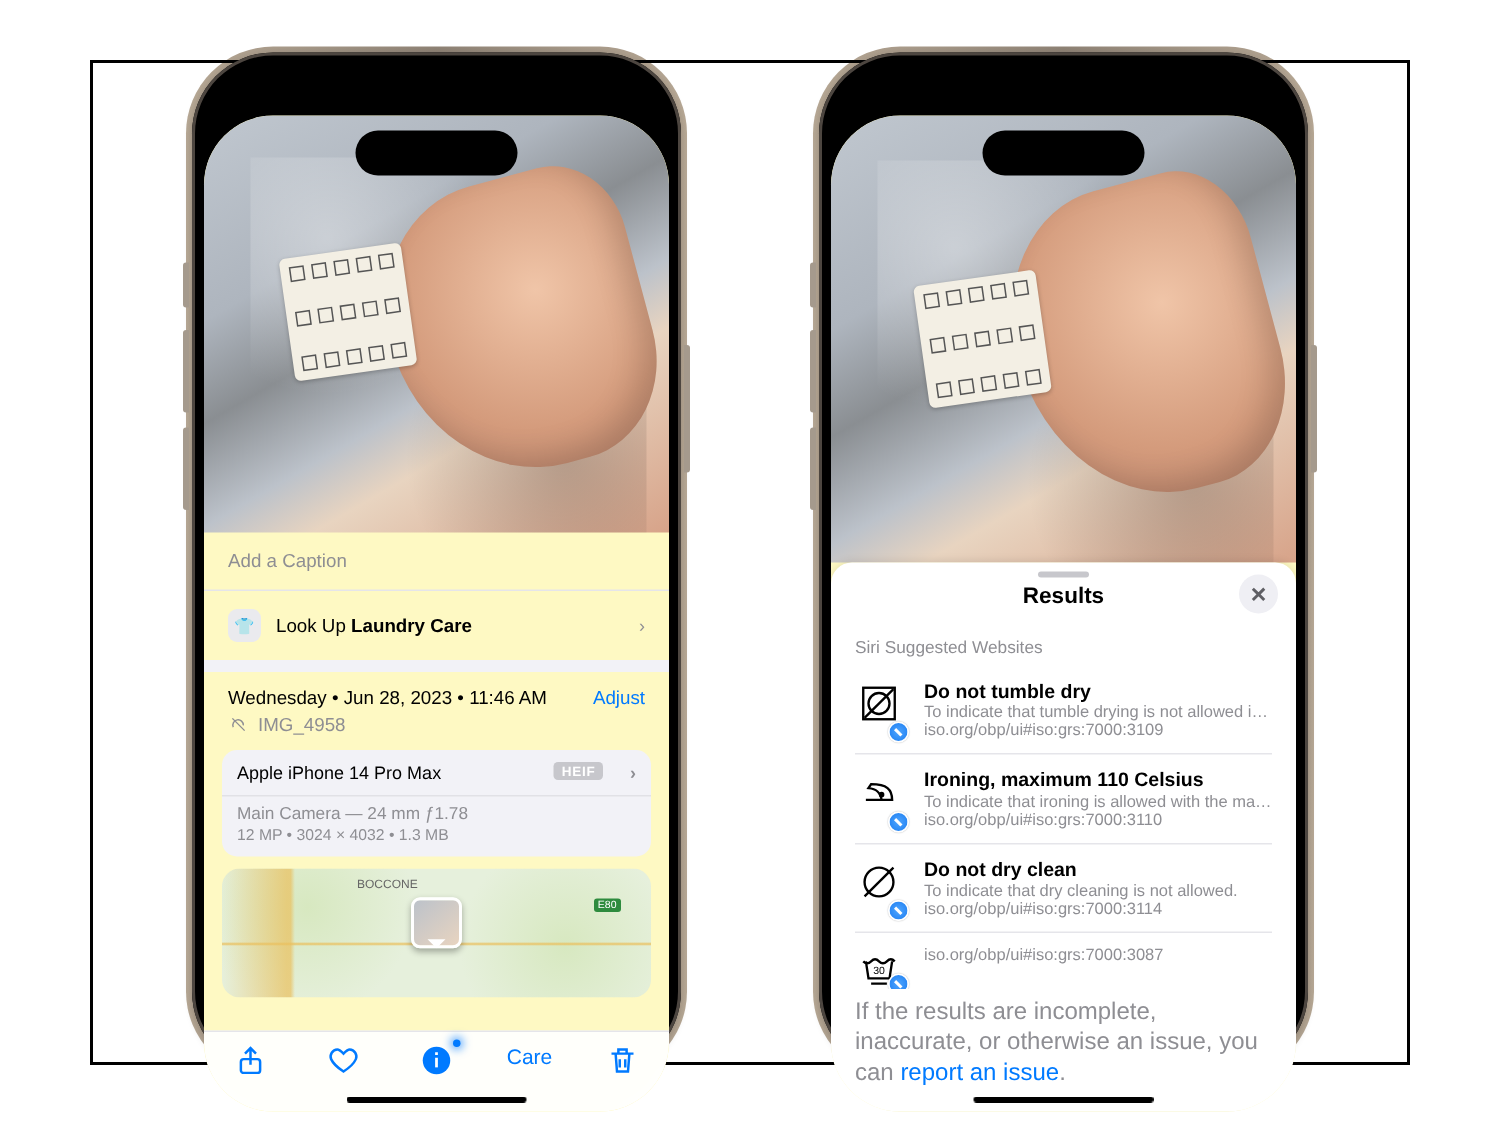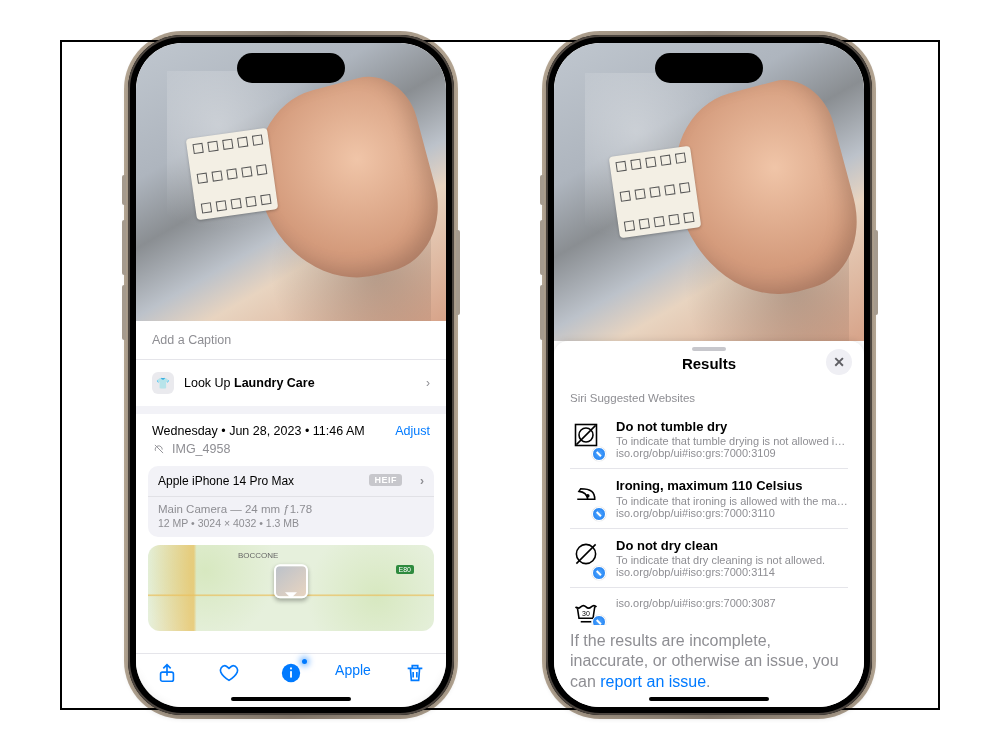--- a/index.html
+++ b/index.html
@@ -51,24 +51,25 @@
   
   .side-btn { position:absolute; background: var(--metal); }
   .vol1 { left:-6px; top:140px; width:4px; height:30px; border-radius:2px 0 0 2px; }
   .vol2 { left:-6px; top:185px; width:4px; height:55px; border-radius:2px 0 0 2px; }
   .vol3 { left:-6px; top:250px; width:4px; height:55px; border-radius:2px 0 0 2px; }
   .pwr  { right:-6px; top:195px; width:4px; height:85px; border-radius:0 2px 2px 0; }
 
   .screen {
     width: 100%;
     height: 100%;
-    background: #ffffff;
+    background: #fef9c3;
     border-radius: 46px;
     position: relative;
     overflow: hidden;
+    margin-top: 34px;
   }
   .dyn-island {
     position: absolute;
     top: 10px;
     left: 50%;
     transform: translateX(-50%);
     width: 108px;
     height: 30px;
     background: #000;
     border-radius: 20px;
@@ -320,21 +321,21 @@
               <path d="M12 20s-7-4.5-9-9c-1.3-3 1-7 4.5-7C9 4 12 7 12 7s3-3 4.5-3C20 4 22.3 8 21 11c-2 4.5-9 9-9 9z"></path>
             </svg>
         </div>
         <div class="tbtn info-glow">
           <svg viewBox="0 0 24 24">
               <circle cx="12" cy="12" r="10"></circle>
               <rect x="11" y="10" width="2" height="7" fill="#fff"></rect>
               <rect x="11" y="6" width="2" height="2" fill="#fff"></rect>
             </svg>
         </div>
-        <div class="tbtn">Apple</div>
+        <div class="tbtn">Care</div>
         <div class="tbtn">
           <svg viewBox="0 0 24 24">
               <path d="M4 7h16M9 7V4h6v3M7 7l1 13h8l1-13M10 11v6M14 11v6"></path>
             </svg>
         </div>
       </div>
       <div class="home-ind"></div>
     </div>
   </div>
 

